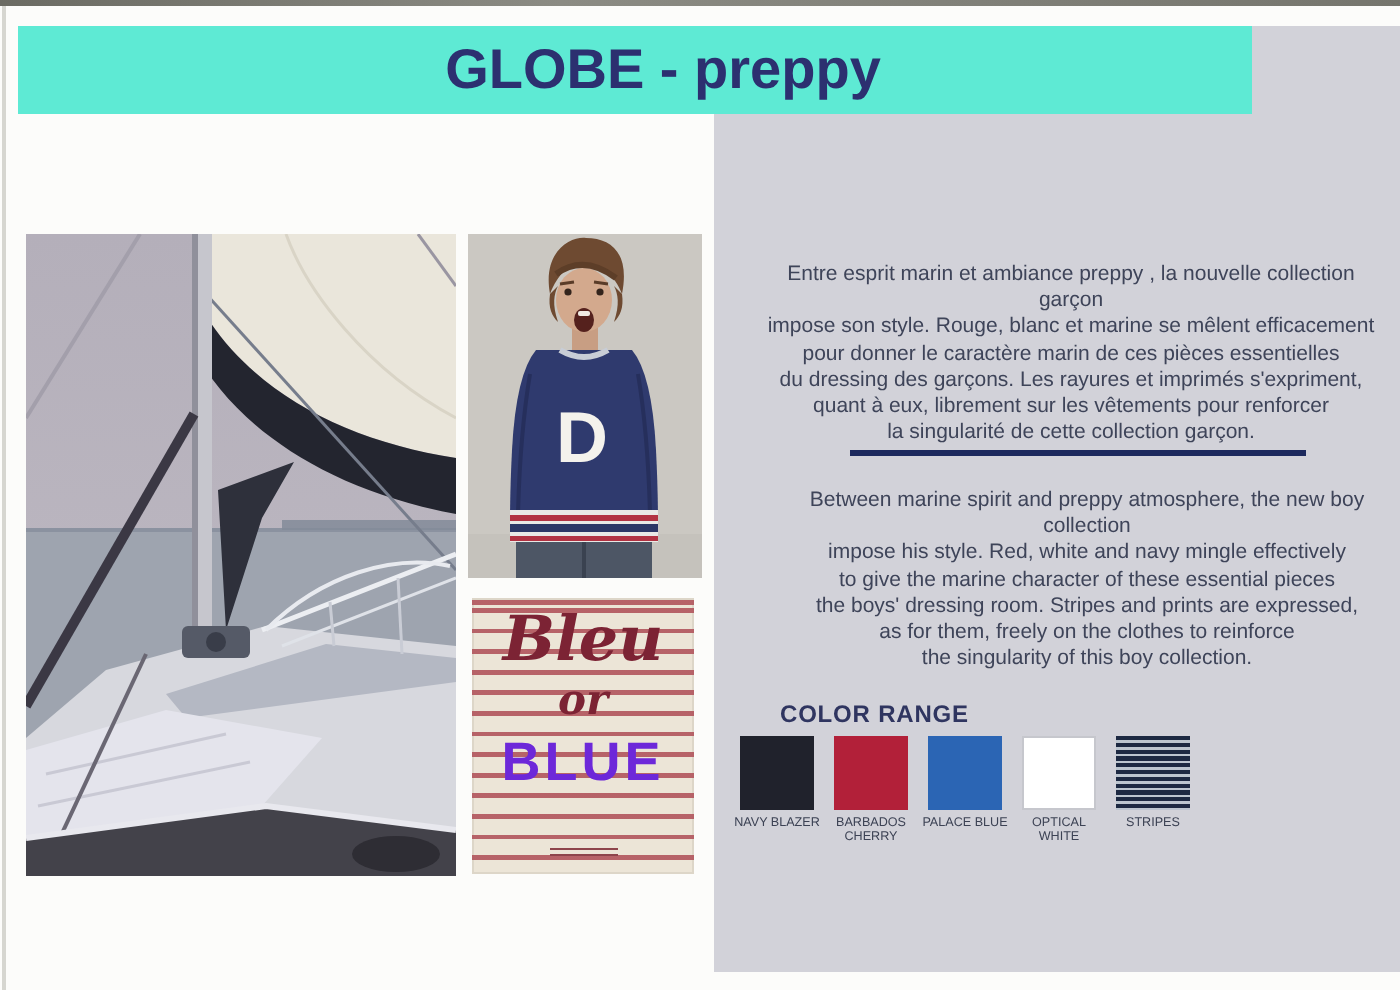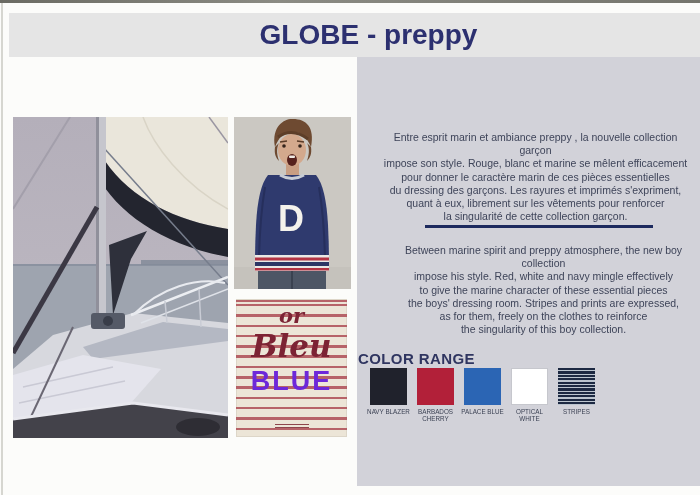--- a/index.html
+++ b/index.html
@@ -3,21 +3,21 @@
 <meta charset="utf-8">
 <style>
   html,body{margin:0;padding:0;background:#e9e9e4;}
   .page{position:relative;width:700px;height:495px;background:#fcfcfa;overflow:hidden;
         font-family:"Liberation Sans",sans-serif;}
   .scan-top{position:absolute;left:0;top:0;width:700px;height:3px;
             background:linear-gradient(90deg,#6b6b63,#8b8b83 40%,#75756d);}
   .scan-left{position:absolute;left:1px;top:3px;width:2px;height:492px;background:#d6d6d0;}
 
   
-  .header-bar{position:absolute;left:9px;top:13px;width:691px;height:44px;background:#e5e5e5;}
+  .header-bar{position:absolute;left:9px;top:13px;width:617px;height:44px;background:#5eead4;}
   .page-title{margin:0;width:100%;text-align:center;text-indent:28px;line-height:44px;
               font-size:28px;font-weight:bold;letter-spacing:0px;color:#2c3070;}
   .right-panel{position:absolute;left:357px;top:13px;width:343px;height:473px;background:#d2d2d9;}
 
   
   .photo{position:absolute;display:block;margin:0;padding:0;}
   .photo-sail{left:13px;top:117px;width:215px;height:321px;}
   .photo-boy{left:234px;top:117px;width:117px;height:172px;}
   .photo svg{display:block;}
 
@@ -37,21 +37,21 @@
   .bleu-caption i{display:block;height:1px;background:#8e454c;margin-bottom:2px;}
 
   
   .para{position:absolute;left:357px;width:343px;margin:0;padding:0 12px 0 26px;
         box-sizing:border-box;text-align:center;white-space:pre-line;
         font-size:10.5px;line-height:13.2px;color:#3e4459;}
   .para-french{top:131px;}
   .para-english{top:244px;margin-left:8px;}
   .divider{position:absolute;left:425px;top:225px;width:228px;height:3px;background:#1d2a5e;}
 
-  .color-range-label{position:absolute;left:358px;top:350px;font-size:15px;font-weight:bold;
+  .color-range-label{position:absolute;left:390px;top:350px;font-size:12px;font-weight:bold;
                      letter-spacing:.4px;color:#2f3560;}
   .swatch-row{position:absolute;left:365px;top:368px;display:flex;}
   .swatch-cell{width:47px;text-align:center;}
   .swatch{width:37px;height:37px;margin:0 auto;box-sizing:border-box;}
   .swatch-white{border:1px solid #c6c7cd;}
   .swatch-stripes{background:repeating-linear-gradient(180deg,#1d2942 0 2.1px,#bcc5cf 2.1px 3.4px);}
   .swatch-label{margin-top:3px;font-size:6.3px;line-height:7px;color:#3c4254;}
 </style>
 </head>
 <body>
@@ -131,22 +131,22 @@
       <path d="M41,30 C37,8 52,1 59,2 C72,2 81,10 77,30 C73,20 66,14 58,15 C50,15 45,20 41,30 Z" fill="#6e4a31"></path>
       <path d="M41,30 C40,37 42,41 45,44 C42,35 43,30 45,26 Z" fill="#6e4a31"></path>
       <path d="M77,30 C78,37 76,41 73,44 C76,35 75,30 73,26 Z" fill="#6e4a31"></path>
       <path d="M44,20 Q58,10 74,22" stroke="#5d3e28" stroke-width="3" fill="none"></path>
     </svg>
   </figure>
 
   <div class="bleu-card">
     <div class="bleu-stripes"></div>
     <div class="bleu-text">
+      <div class="bleu-script">Bleu</div>
       <div class="bleu-script bleu-or">or</div>
-      <div class="bleu-script">Bleu</div>
       <div class="bleu-block">BLUE</div>
     </div>
     <div class="bleu-caption">
         <i></i>
         <i></i>
       </div>
   </div>
 
   <p class="para para-french">Entre esprit marin et ambiance preppy , la nouvelle collection garçon
 impose son style. Rouge, blanc et marine se mêlent efficacement

